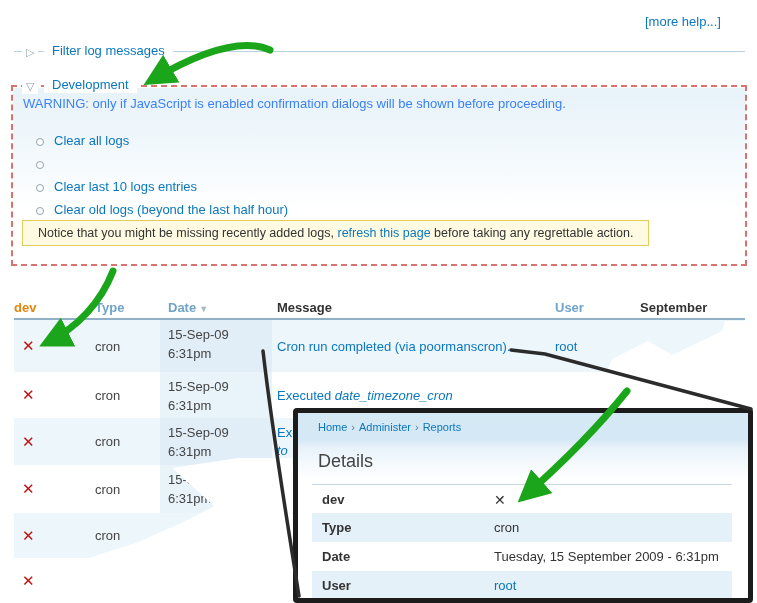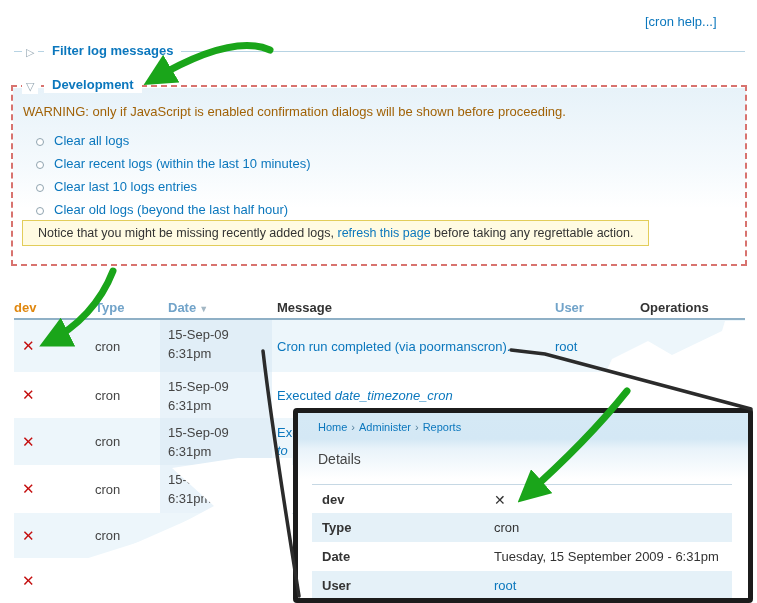--- a/index.html
+++ b/index.html
@@ -4,27 +4,27 @@
 <style>
   html,body{margin:0;padding:0;background:#fff;}
   #screen{position:relative;width:757px;height:603px;overflow:hidden;background:#fff;
           font-family:"Liberation Sans","DejaVu Sans",sans-serif;font-size:13px;color:#444;}
   .abs{position:absolute;}
   .link{color:#0b77bd;cursor:pointer;text-decoration:none;}
   .hlink{color:#71a3c9;font-weight:bold;cursor:pointer;}
   
   .fline{height:1px;background:#b7d3e3;}
   .tri{background:#fff;color:#93a5b1;font-size:11px;padding:1px 4px;line-height:14px;}
-  .legend{background:#fff;padding:1px 8px;font-weight:bold;font-size:13px;}
+  .legend{background:#fff;padding:1px 8px;font-weight:normal;font-size:13px;}
   
   #dev-panel{left:13px;top:88px;width:733px;height:177px;
              background:linear-gradient(180deg,#e7f2f9 0%,#f5fafd 45%,#ffffff 68%);}
   .dash-h{width:736px;height:0;border-top:2px dashed #d8736f;}
   .dash-v{height:181px;width:0;border-left:2px dashed #d8736f;}
-  #warning-text{left:23px;top:104px;color:#a16207;}
+  #warning-text{left:23px;top:96px;color:#3b82f6;}
   .action-item{height:18px;}
   .bullet{display:inline-block;width:6px;height:6px;border:1px solid #90a4b0;border-radius:50%;background:#fff;}
   #notice-box{left:22px;top:220px;background:#fffbe2;border:1px solid #e2cd5a;
               padding:5px 15px;white-space:nowrap;font-size:12.5px;color:#333;}
   
   .hdr{top:300px;font-weight:bold;font-size:13px;}
   #hdr-line{left:14px;top:318px;width:731px;height:2px;background:#8fb0c6;}
   .row{left:14px;width:731px;border-bottom:1px solid #dce9f2;}
   .row .xcell{position:absolute;left:8px;top:0;bottom:0;display:flex;align-items:center;
               color:#c40f0f;font-size:15px;font-weight:bold;}
@@ -40,70 +40,69 @@
   .dc-on-white{background:#e9f3fa;}
   #row5{clip-path:polygon(0 0,26% 0,12% 100%,0 100%);border-bottom:none;}
   #row6{border-bottom:none;background:#fff;}
   .em{font-style:italic;}
   .msg-two-line span{display:block;line-height:18px;}
   
   #inset{left:293px;top:408px;width:450px;height:185px;border:5px solid #1c1c1c;border-radius:4px;
          background:linear-gradient(180deg,#d5e9f5 0,#d4e8f5 26px,#e9f3fa 36px,#ffffff 66px);overflow:hidden;}
   #inset .crumb-sep{color:#55809d;padding:0 4px;}
   #inset-breadcrumb{left:20px;top:8px;font-size:11px;}
-  #inset-title{left:20px;top:38px;font-size:14px;color:#454545;}
+  #inset-title{left:20px;top:38px;font-size:18px;color:#454545;}
   .drow{left:14px;width:420px;height:29px;border-bottom:1px solid #d6e3ed;}
   .drow .dlabel{position:absolute;left:10px;top:0;bottom:0;display:flex;align-items:center;font-weight:bold;color:#333;}
   .drow .dvalue{position:absolute;left:182px;top:0;bottom:0;display:flex;align-items:center;color:#333;}
   .d-white{background:#fff;}
   .d-blue{background:#e5f1f8;}
   .orange{color:#e0870e;text-align:center;}
   .redx{color:#c40f0f;font-weight:bold;font-size:14px;}
   svg.overlay{position:absolute;left:0;top:0;pointer-events:none;}
 </style>
 </head>
 <body>
 
 <div id="screen">
 
-  <span class="abs link" style="left:645px;top:14px;">[cron help...]</span>
+  <span class="abs link" style="left:645px;top:14px;">[more help...]</span>
 
   <div class="abs fline" style="left:14px;top:51px;width:731px;"></div>
   <span class="abs tri" style="left:22px;top:44px;">▷</span>
   <span class="abs legend link" style="left:44px;top:42px;">Filter log messages</span>
 
   <div class="abs" id="dev-panel"></div>
 
   <div class="abs dash-h" style="left:11px;top:85px;"></div>
   <div class="abs dash-h" style="left:11px;top:264px;"></div>
   <div class="abs dash-v" style="left:11px;top:85px;"></div>
   <div class="abs dash-v" style="left:745px;top:85px;"></div>
 
   <span class="abs tri" style="left:22px;top:78px;">▽</span>
   <span class="abs legend link" style="left:44px;top:76px;">Development</span>
 
   <div class="abs" id="warning-text">WARNING: only if JavaScript is enabled confirmation dialogs will be shown before proceeding.</div>
 
   <span class="abs bullet" style="left:36px;top:138px;"></span>
   <span class="abs link action-item" style="left:54px;top:133px;">Clear all logs</span>
   <span class="abs bullet" style="left:36px;top:161px;"></span>
-  <span class="abs link action-item" style="left:54px;top:156px;">Clear recent logs (within the last 10 minutes)</span>
   <span class="abs bullet" style="left:36px;top:184px;"></span>
   <span class="abs link action-item" style="left:54px;top:179px;">Clear last 10 logs entries</span>
   <span class="abs bullet" style="left:36px;top:207px;"></span>
   <span class="abs link action-item" style="left:54px;top:202px;">Clear old logs (beyond the last half hour)</span>
 
   <div class="abs" id="notice-box"><span>Notice that you might be missing recently added logs, </span><span class="link">refresh this page</span><span> before taking any regrettable action.</span></div>
 
   <span class="abs hdr orange" style="left:14px;">dev</span>
   <span class="abs hdr hlink" style="left:95px;">Type</span>
   <span class="abs hdr" style="left:168px;"><span class="hlink">Date</span><span style="color:#a3b7c4;font-size:9px;margin-left:3px;">▼</span></span>
   <span class="abs hdr" style="left:277px;color:#333;">Message</span>
   <span class="abs hdr hlink" style="left:555px;">User</span>
-  <span class="abs hdr" style="left:640px;color:#333;">Operations</span>
+  <span class="abs hdr" style="left:640px;color:#333;">September</span>
   <div class="abs" id="hdr-line"></div>
 
   <div class="abs row r-blue" style="top:320px;height:52px;">
     <span class="xcell">✕</span>
     <span class="type">cron</span>
     <div class="datecell dc-on-blue">
       <span>15-Sep-09</span>
       <span>6:31pm</span>
     </div>
     <span class="msg">

